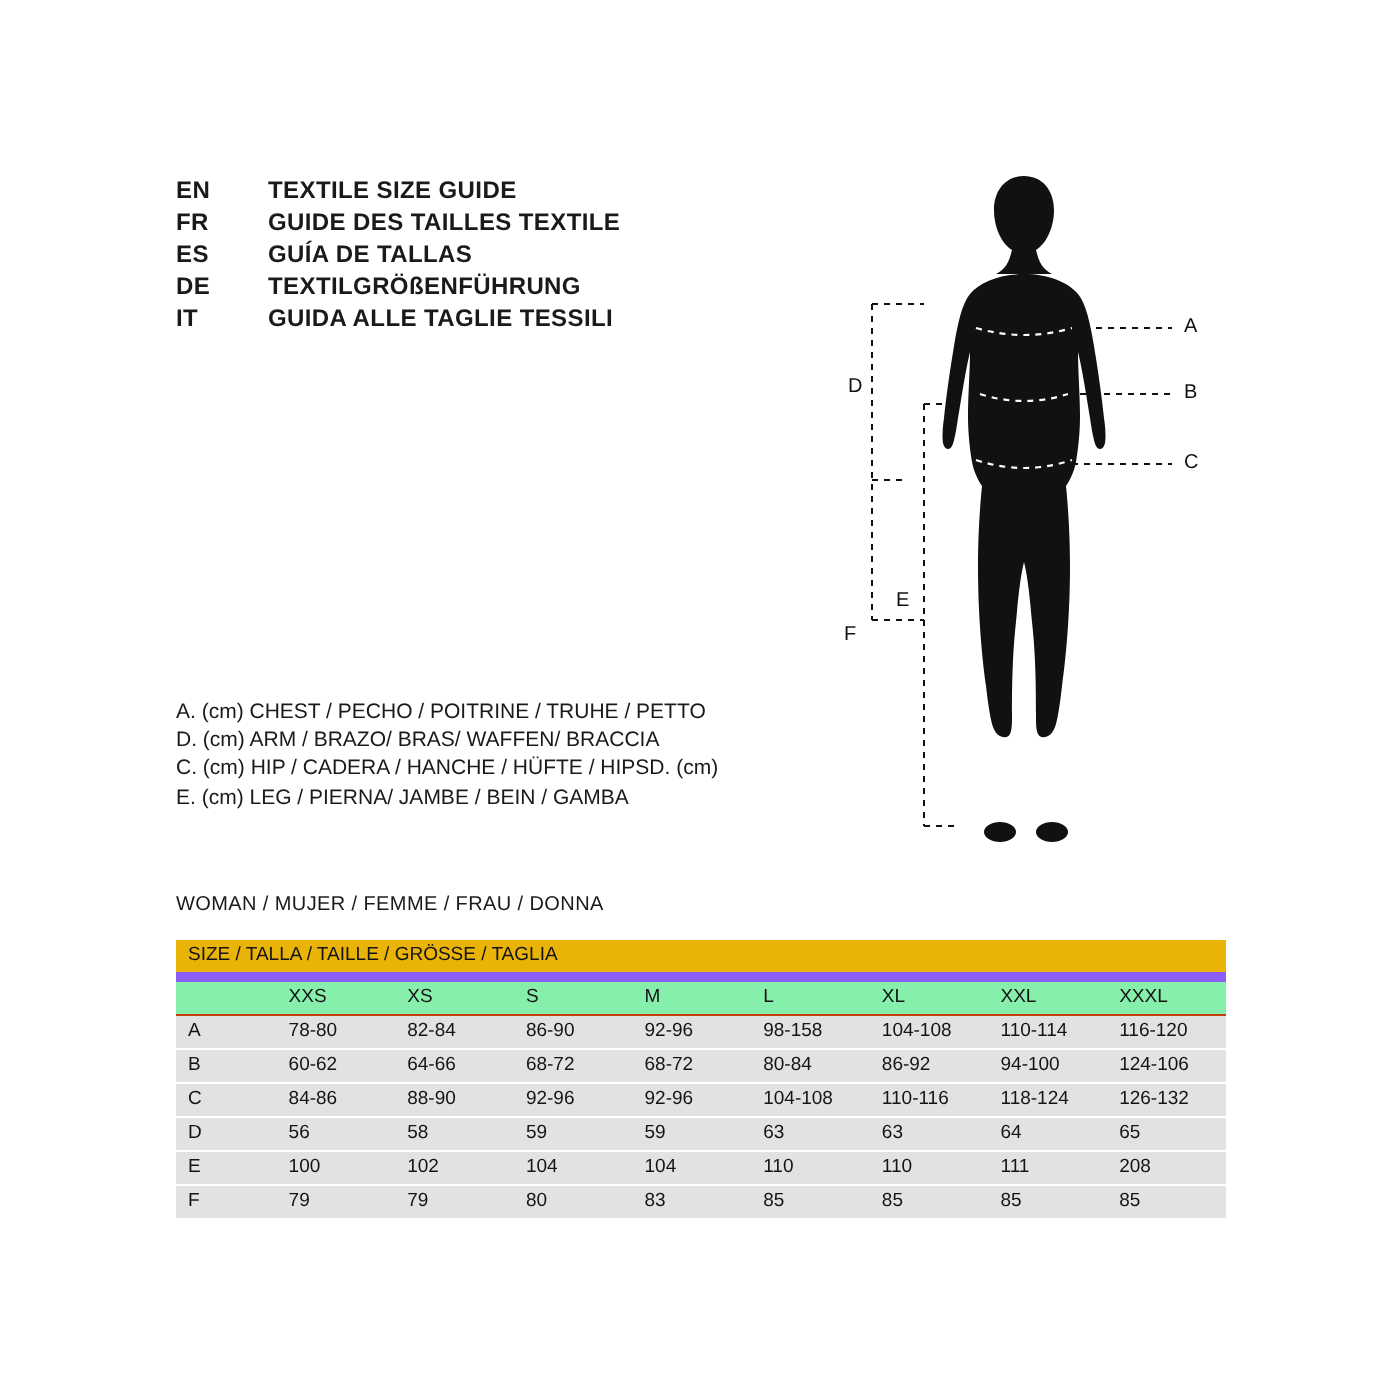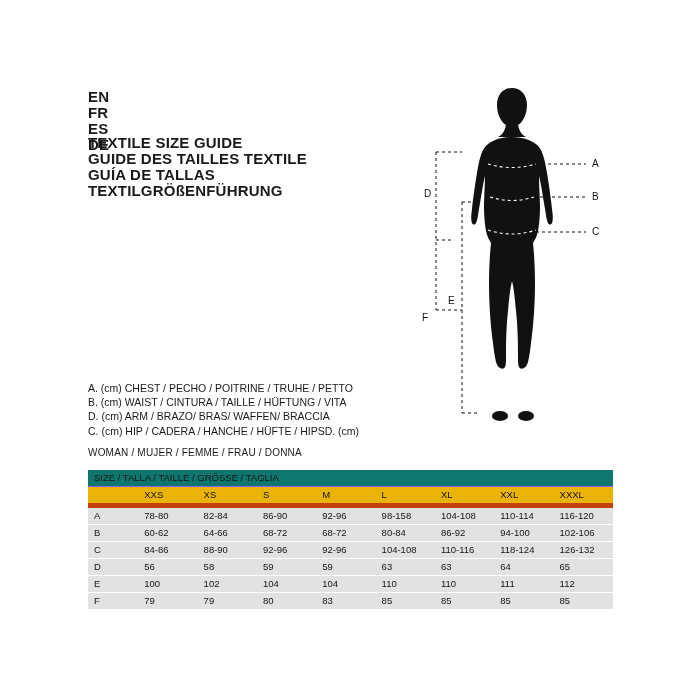--- a/index.html
+++ b/index.html
@@ -26,41 +26,39 @@
   .lang-block {
     position: absolute;
     left: 88px;
     top: 88px;
     width: 320px;
   }
   .lang-row {
     display: flex;
     align-items: baseline;
     height: 16px;
-    font-size: 15px;
+    font-size: 12px;
     letter-spacing: 0.2px;
-    flex-direction: column;
   }
   .lang-code {
     width: 46px;
     flex: 0 0 46px;
     font-weight: bold;
   }
   .lang-text {
     font-weight: bold;
     white-space: nowrap;
   }
 
   
   .legend {
     position: absolute;
     left: 88px;
     top: 349px;
     width: 380px;
-    margin-top: 32px;
   }
   .legend-row {
     font-size: 10.5px;
     line-height: 14.2px;
     white-space: nowrap;
   }
   .woman-label {
     position: absolute;
     left: 88px;
     top: 447px;
@@ -82,27 +80,27 @@
   }
   table.size-table td, table.size-table th {
     text-align: left;
     padding: 0 0 0 6px;
     height: 16px;
     line-height: 16px;
     font-weight: normal;
     color: #141414;
   }
   table.size-table tr.head-row td {
-    background: #0f766e;
-    border-bottom: 1px solid #8b5cf6;
+    background: #eab308;
+    border-bottom: 5px solid #8b5cf6;
     font-size: 9.5px;
   }
   table.size-table tr.col-row td {
-    background: #eab308;
-    border-bottom: 5px solid #c2410c;
+    background: #86efac;
+    border-bottom: 1px solid #c2410c;
   }
   table.size-table tr.data-row td {
     background: #e2e2e2;
     border-bottom: 1px solid #ffffff;
   }
   table.size-table tr:last-child td {
     border-bottom: none;
   }
   td.label-col {
     width: 44px;
@@ -142,20 +140,24 @@
       <span class="lang-code">FR</span>
       <span class="lang-text">GUIDE DES TAILLES TEXTILE</span>
     </div>
     <div class="lang-row">
       <span class="lang-code">ES</span>
       <span class="lang-text">GUÍA DE TALLAS</span>
     </div>
     <div class="lang-row">
       <span class="lang-code">DE</span>
       <span class="lang-text">TEXTILGRÖßENFÜHRUNG</span>
+    </div>
+    <div class="lang-row">
+      <span class="lang-code">IT</span>
+      <span class="lang-text">GUIDA ALLE TAGLIE TESSILI</span>
     </div>
   </div>
 
   <div class="figure">
     <svg width="230" height="350" viewBox="0 0 230 350">
 
       <g fill="#111111">
 
         <path d="M112 8 c-9 0 -15 7 -15 17 c0 9 4 17 9 20 c-1 4 -2 7 -4 9 c-1 1 -2 2 -4 3 l14 0 l14 0 c-2 -1 -3 -2 -4 -3 c-2 -2 -3 -5 -4 -9 c5 -3 9 -11 9 -20 c0 -10 -6 -17 -15 -17 z"></path>
 
@@ -233,23 +235,23 @@
     <span class="fig-letter" style="left:192px; top:78px;">A</span>
     <span class="fig-letter" style="left:192px; top:111px;">B</span>
     <span class="fig-letter" style="left:192px; top:146px;">C</span>
     <span class="fig-letter" style="left:24px; top:108px;">D</span>
     <span class="fig-letter" style="left:48px; top:215px;">E</span>
     <span class="fig-letter" style="left:22px; top:232px;">F</span>
   </div>
 
   <div class="legend">
     <div class="legend-row">A. (cm) CHEST / PECHO / POITRINE / TRUHE / PETTO</div>
-    <div class="legend-row">B. (cm) WAIST / CINTURA / TAILLE / HÜFTUNG / VITA</div>
     <div class="legend-row">D. (cm) ARM / BRAZO/ BRAS/ WAFFEN/ BRACCIA</div>
     <div class="legend-row">C. (cm) HIP / CADERA / HANCHE / HÜFTE / HIPSD. (cm)</div>
+    <div class="legend-row">E. (cm) LEG / PIERNA/ JAMBE / BEIN / GAMBA</div>
   </div>
 
   <div class="woman-label">WOMAN / MUJER / FEMME / FRAU / DONNA</div>
 
   <div class="table-wrap">
     <table class="size-table">
       <tbody>
         <tr class="head-row">
           <td colspan="9">SIZE / TALLA / TAILLE / GRÖSSE / TAGLIA</td>
         </tr>
@@ -279,21 +281,21 @@
 
         <tr class="data-row">
           <td class="label-col">B</td>
           <td class="val-col">60-62</td>
           <td class="val-col">64-66</td>
           <td class="val-col">68-72</td>
           <td class="val-col">68-72</td>
           <td class="val-col">80-84</td>
           <td class="val-col">86-92</td>
           <td class="val-col">94-100</td>
-          <td class="val-col">102-106</td>
+          <td class="val-col">124-106</td>
         </tr>
 
         <tr class="data-row">
           <td class="label-col">C</td>
           <td class="val-col">84-86</td>
           <td class="val-col">88-90</td>
           <td class="val-col">92-96</td>
           <td class="val-col">92-96</td>
           <td class="val-col">104-108</td>
           <td class="val-col">110-116</td>
@@ -315,21 +317,21 @@
 
         <tr class="data-row">
           <td class="label-col">E</td>
           <td class="val-col">100</td>
           <td class="val-col">102</td>
           <td class="val-col">104</td>
           <td class="val-col">104</td>
           <td class="val-col">110</td>
           <td class="val-col">110</td>
           <td class="val-col">111</td>
-          <td class="val-col">112</td>
+          <td class="val-col">208</td>
         </tr>
 
         <tr class="data-row">
           <td class="label-col">F</td>
           <td class="val-col">79</td>
           <td class="val-col">79</td>
           <td class="val-col">80</td>
           <td class="val-col">83</td>
           <td class="val-col">85</td>
           <td class="val-col">85</td>

